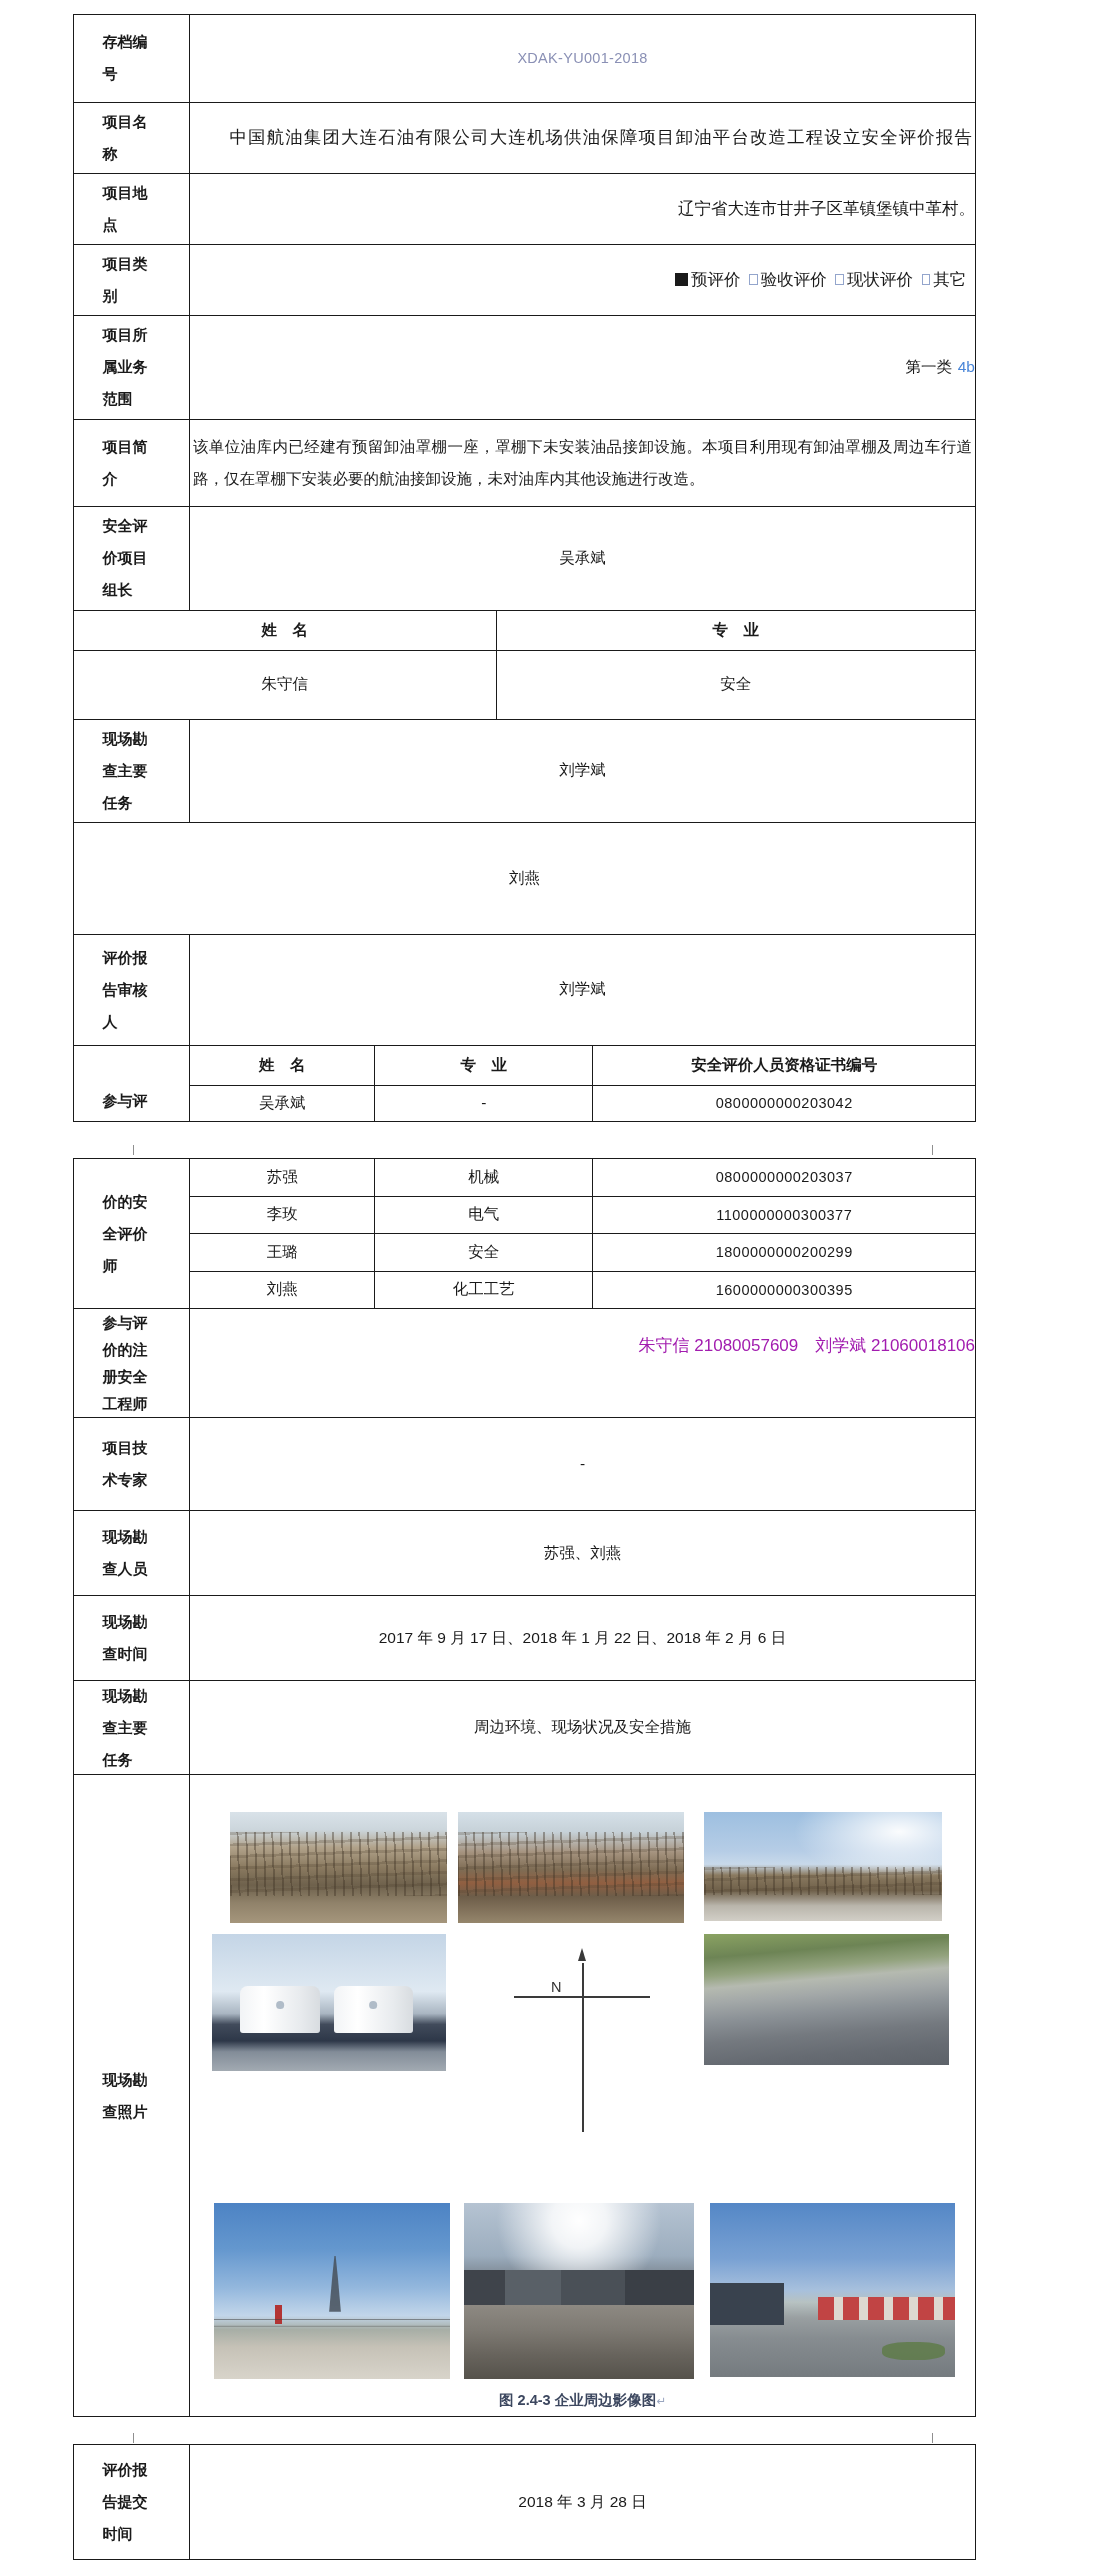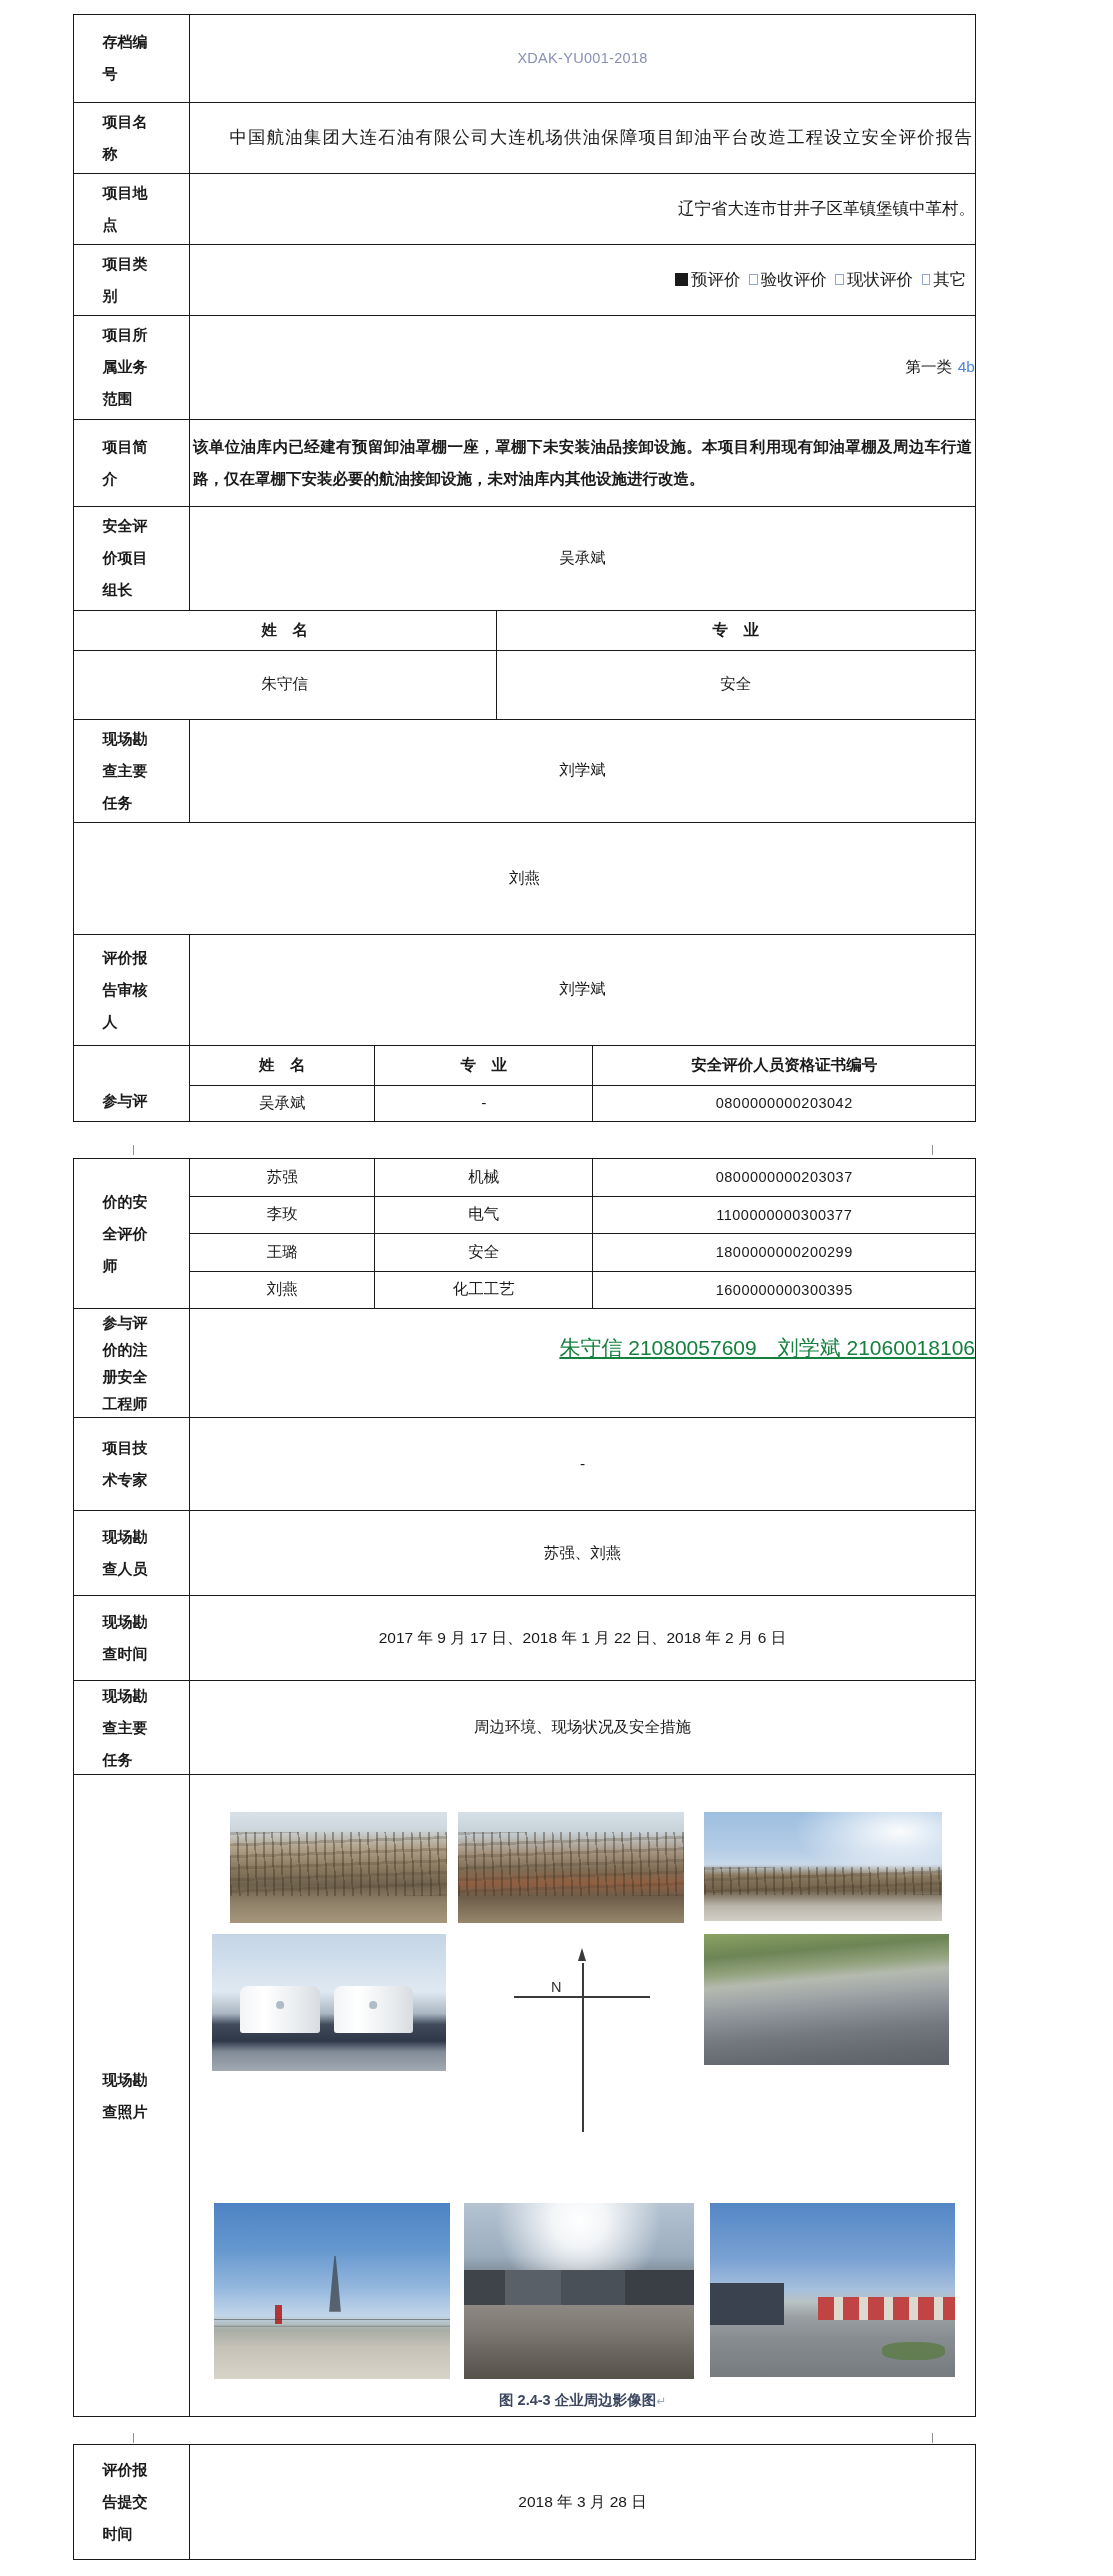--- a/index.html
+++ b/index.html
@@ -29,23 +29,23 @@
   .srow.hdr{flex:none;height:39px;justify-content:center;}
   .scell{display:flex;align-items:center;justify-content:center;box-sizing:border-box;
          border-right:1px solid #1a1a1a;font-size:15.5px;}
   .scell:last-child{border-right:none;}
   .w-half{width:46.9%;} 
   .w-en{width:23.6%;} .w-em{width:27.8%;} .w-ec{flex:1;}
   .hdr .scell{font-weight:600;}
   .cert{font-size:14.5px;letter-spacing:0.5px;}
   .archive-val{color:#8a90b5;font-size:14.5px;letter-spacing:0.3px;}
   .proj-name{font-size:17.4px;letter-spacing:1.2px;line-height:1.45;padding:0 1.9px;}
-  .sum-text{width:100%;padding:0 2.9px;text-align:justify;font-size:15.5px;line-height:32px;font-weight:bold;}
+  .sum-text{width:100%;padding:0 2.9px;text-align:justify;font-size:15.5px;line-height:32px;}
   .code-blue{color:#4a86d8;margin-left:5.8px;}
-  .eng-line{color:#15803d;font-size:21px;text-decoration:underline;}
+  .eng-line{color:#a21caf;font-size:17px;}
   .cb{display:inline-flex;align-items:center;margin-right:8.7px;font-size:16.5px;}
   .cb-box{display:inline-block;width:8.7px;height:11.6px;border:1.9px solid #93a5cc;
           margin-right:2.9px;box-sizing:border-box;background:transparent;}
   .cb-box.checked{width:13.6px;height:13.6px;border:none;background:#1a1a1a;}
   
   .val.photos{position:relative;display:block;}
   .photo{position:absolute;overflow:hidden;}
   .photo.trees::before{content:"";position:absolute;left:0;right:0;top:18%;height:58%;
     background:repeating-linear-gradient(88deg,rgba(62,50,36,.40) 0 1.9px,rgba(0,0,0,0) 1.9px 8.7px),
                repeating-linear-gradient(178deg,rgba(80,66,48,.25) 0 2.9px,rgba(0,0,0,0) 2.9px 11.6px);}

